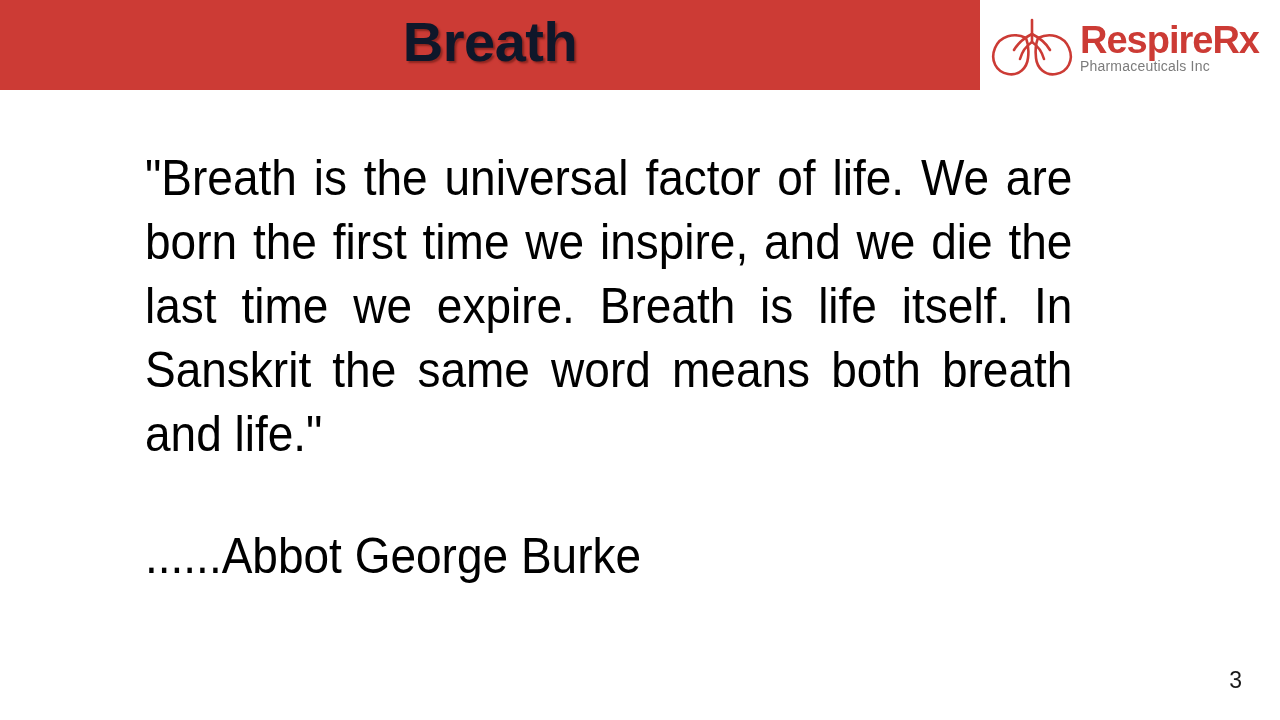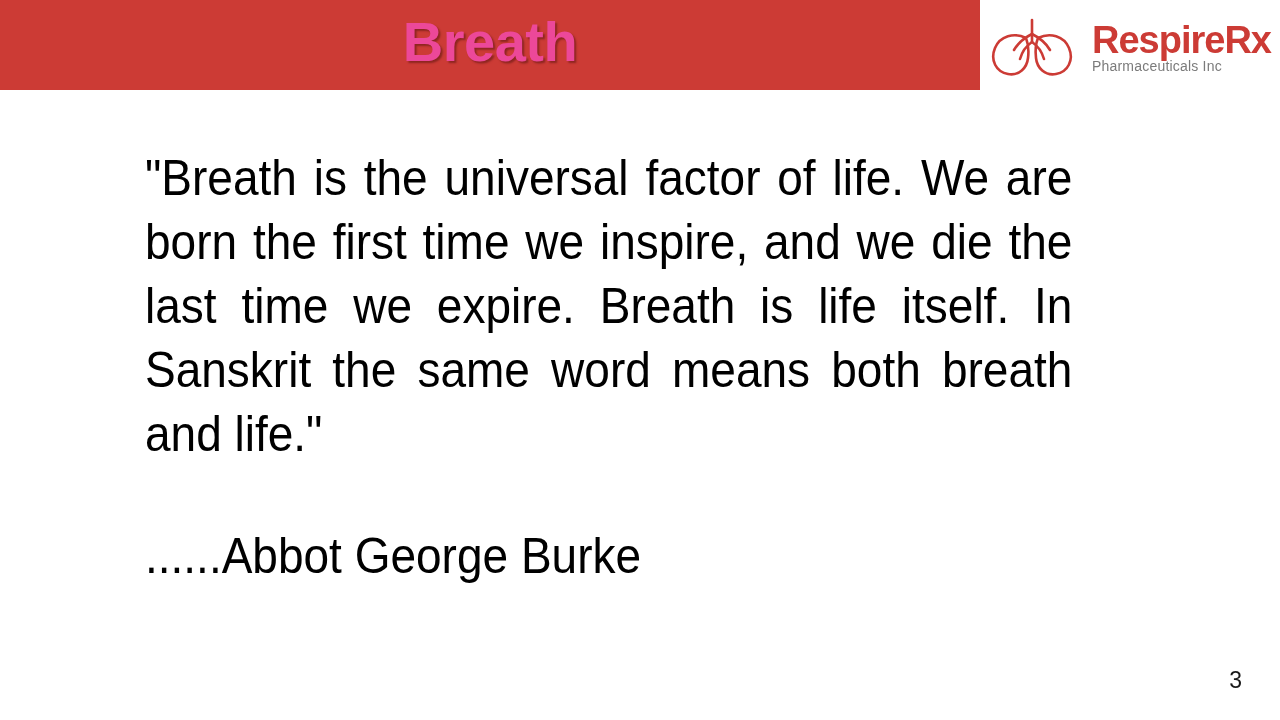--- a/index.html
+++ b/index.html
@@ -26,21 +26,21 @@
   }
   .slide-title {
     position: absolute;
     left: 0;
     top: 0;
     width: 980px;
     height: 90px;
     display: flex;
     align-items: center;
     justify-content: center;
-    color: #ec4899;
+    color: #0f172a;
     font-size: 56px;
     font-weight: bold;
     letter-spacing: -0.5px;
     text-shadow: 2px 2px 2px rgba(90, 20, 15, 0.55);
     line-height: 1;
     box-sizing: border-box;
     padding-bottom: 6px;
   }
 
   
@@ -59,21 +59,21 @@
   .lung-icon {
     width: 92px;
     height: 68px;
     flex: 0 0 92px;
     display: block;
   }
   .logo-wordmark {
     display: flex;
     flex-direction: column;
     justify-content: center;
-    margin-left: 14px;
+    margin-left: 2px;
     padding-top: 4px;
   }
   .logo-name {
     font-size: 38px;
     font-weight: bold;
     color: #cc3b35;
     line-height: 0.95;
     letter-spacing: -1px;
   }
   .logo-sub {

